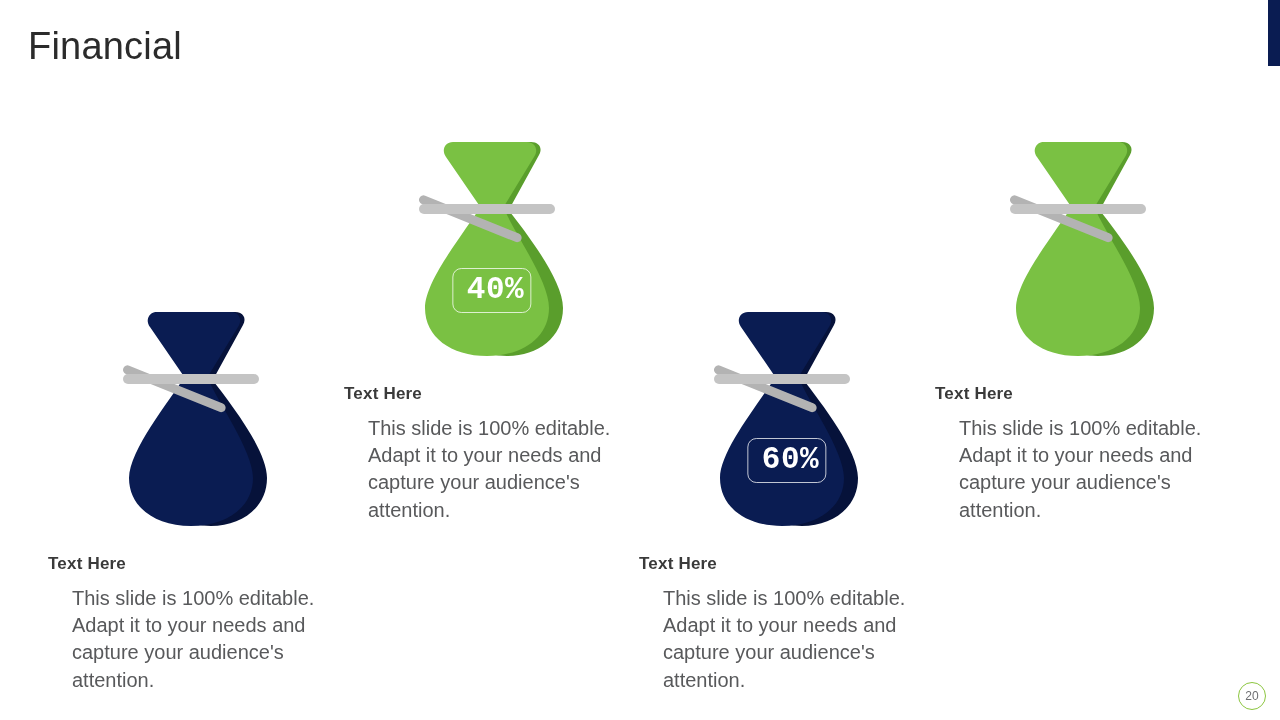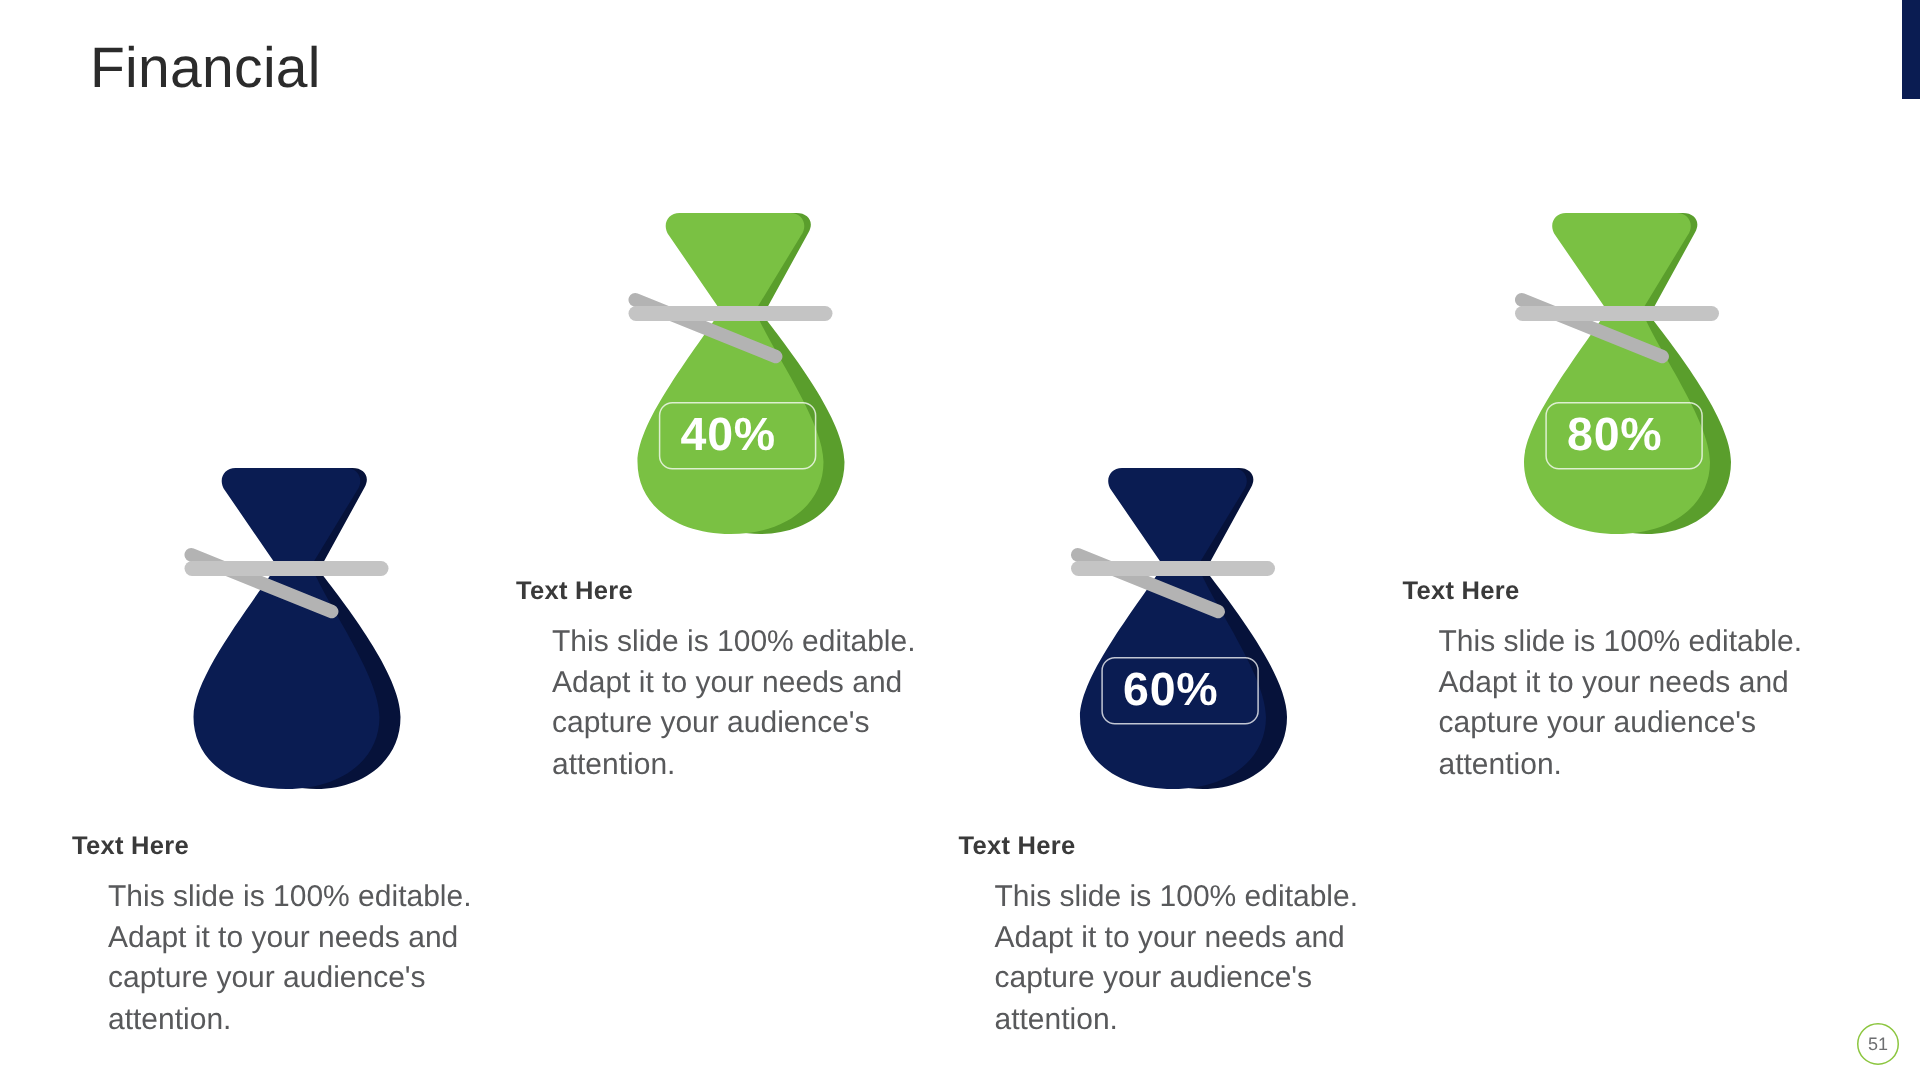--- a/index.html
+++ b/index.html
@@ -30,21 +30,20 @@
   .page-title {
     position: absolute;
     left: 28px;
     top: 26px;
     font-size: 38px;
     font-weight: 300;
     color: #2b2b2b;
     letter-spacing: 0.2px;
     line-height: 1.1;
     font-family: "Liberation Sans", sans-serif;
-    margin-left: 32px;
   }
 
   
   .board {
     position: absolute;
     left: 0;
     top: 0;
     width: 1280px;
     height: 720px;
   }
@@ -71,30 +70,30 @@
     width: 178px;
     height: 230px;
   }
   .bag svg { display: block; width: 178px; height: 230px; }
 
   .pct {
     position: absolute;
     left: 50%;
     transform: translateX(-50%);
     top: 138px;
-    padding: 5px 26px 7px 14px;
+    padding: 5px 6px 7px 14px;
     border: 1px solid rgba(255,255,255,0.75);
     border-radius: 9px;
     color: #ffffff;
     font-size: 31px;
     font-weight: 700;
     letter-spacing: 0.5px;
     line-height: 1;
     white-space: nowrap;
-    font-family: Liberation Sans, sans-serif;
+    font-family: Liberation Mono, monospace;
   }
 
   
   .caption {
     position: absolute;
     left: 0;
     width: 295px;
     text-align: left;
   }
   .caption-head {
@@ -208,23 +207,22 @@
       <div class="bag">
         <svg viewBox="0 0 178 230" xmlns="http://www.w3.org/2000/svg">
           <path d="M104 78 C124 104 160 150 160 178 C160 208 134 226 104 226 C92 226 82 223 74 218 C102 214 124 198 124 174 C124 148 96 104 80 80 Z" fill="#5a9e2c"></path>
           <path d="M96 12 L128 12 C136 12 140 18 136 25 L108 76 L84 76 L112 25 C115 19 112 12 104 12 Z" fill="#5a9e2c"></path>
           <path d="M50 12 C42 12 38 20 43 27 L78 78 L100 78 L131 27 C136 20 132 12 124 12 Z" fill="#7ac143"></path>
           <path d="M78 76 C62 102 22 150 22 178 C22 207 48 226 84 226 C120 226 146 207 146 178 C146 150 110 102 100 76 Z" fill="#7ac143"></path>
           <rect x="18" y="64" width="110" height="9" rx="4.5" fill="#b3b3b3" transform="rotate(22 18 64)"></rect>
           <rect x="16" y="74" width="136" height="10" rx="5" fill="#c4c4c4"></rect>
         </svg>
       </div>
-      <div class="pct">80%</div>
     </div>
     <div class="caption" style="top:254px;">
       <div class="caption-head">Text Here</div>
       <div class="caption-body">This slide is 100% editable. Adapt it to your needs and capture your audience's attention.</div>
     </div>
   </div>
 
 </div>
 
-<div class="page-badge">51</div>
+<div class="page-badge">20</div>
 
 </body></html>

